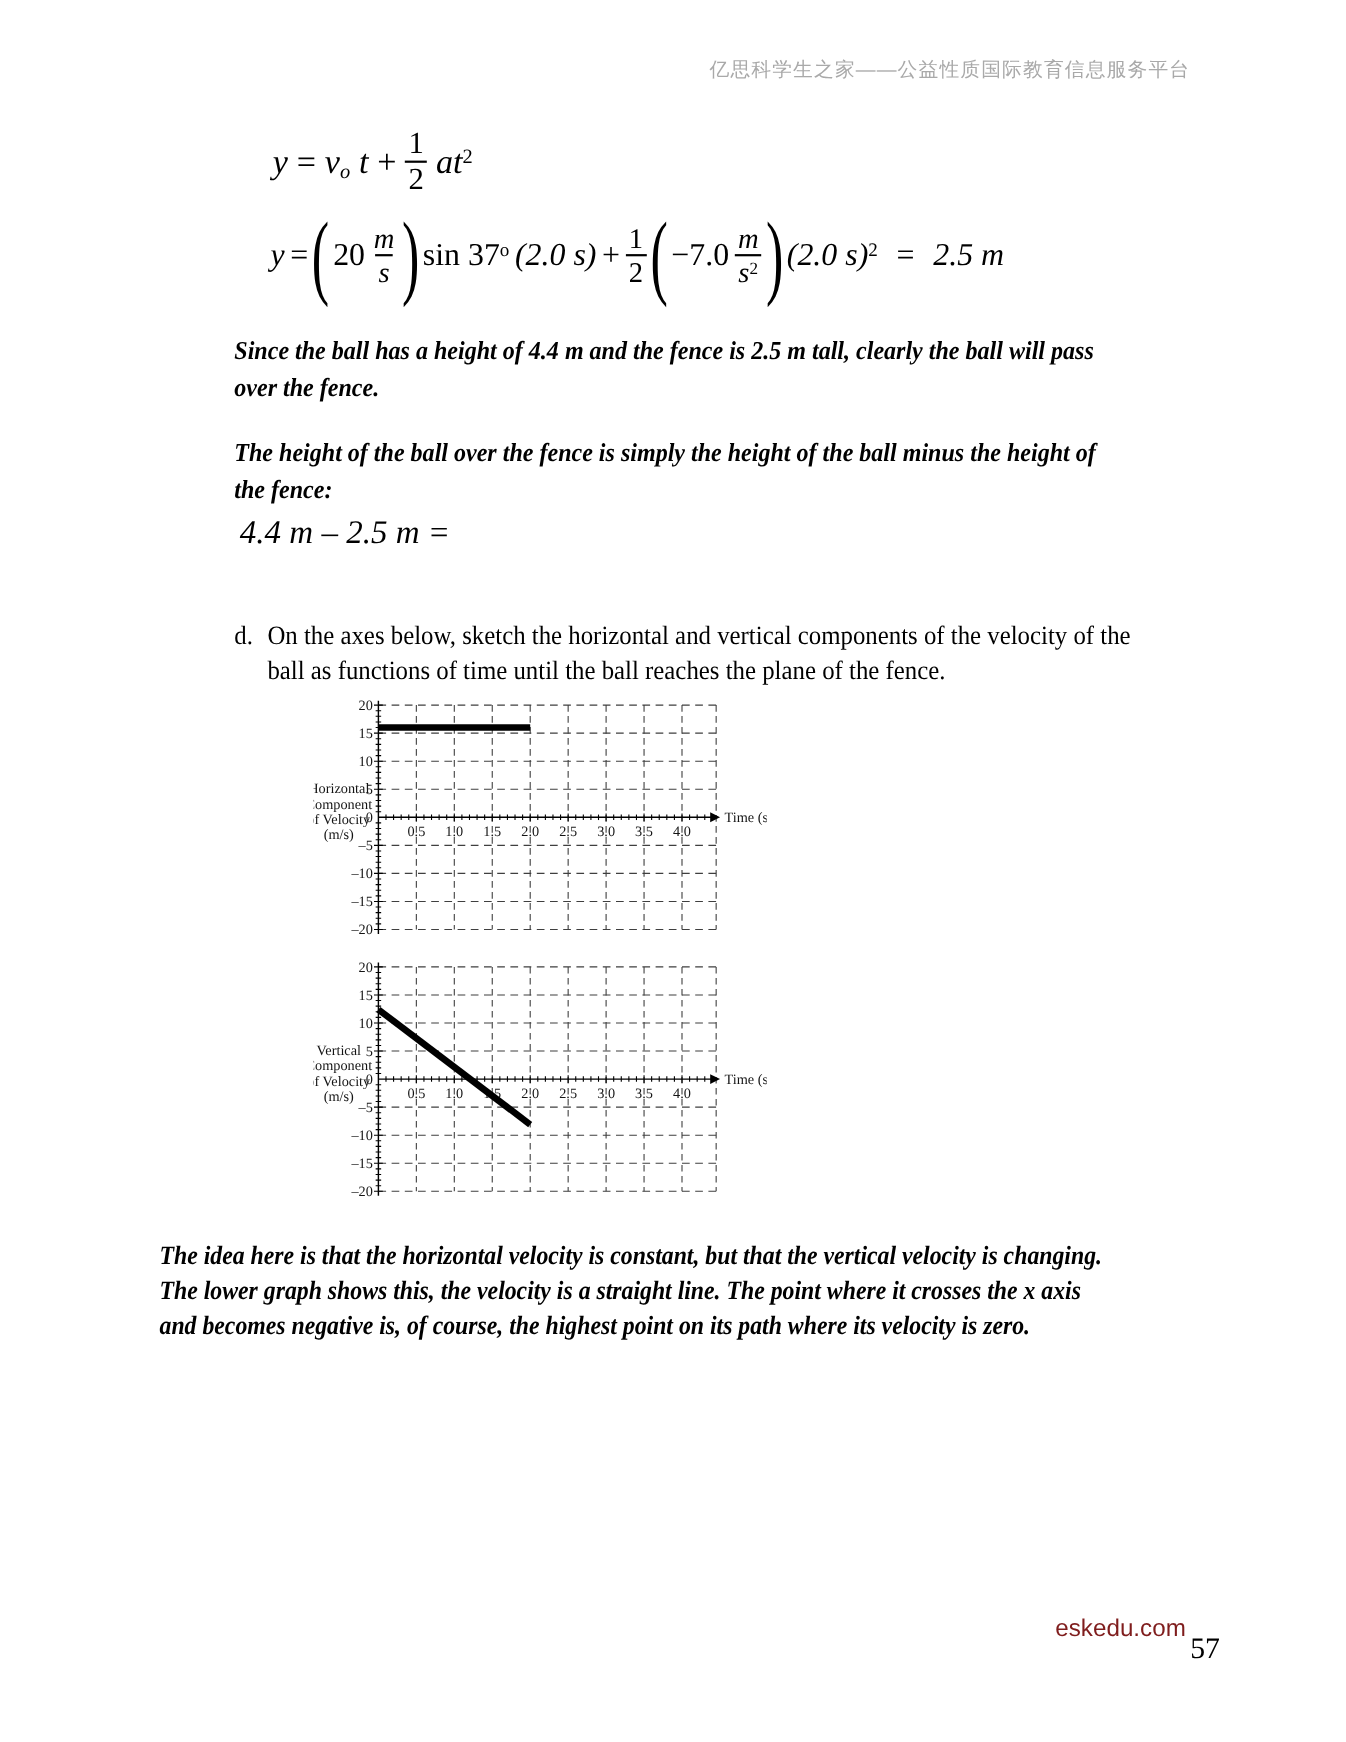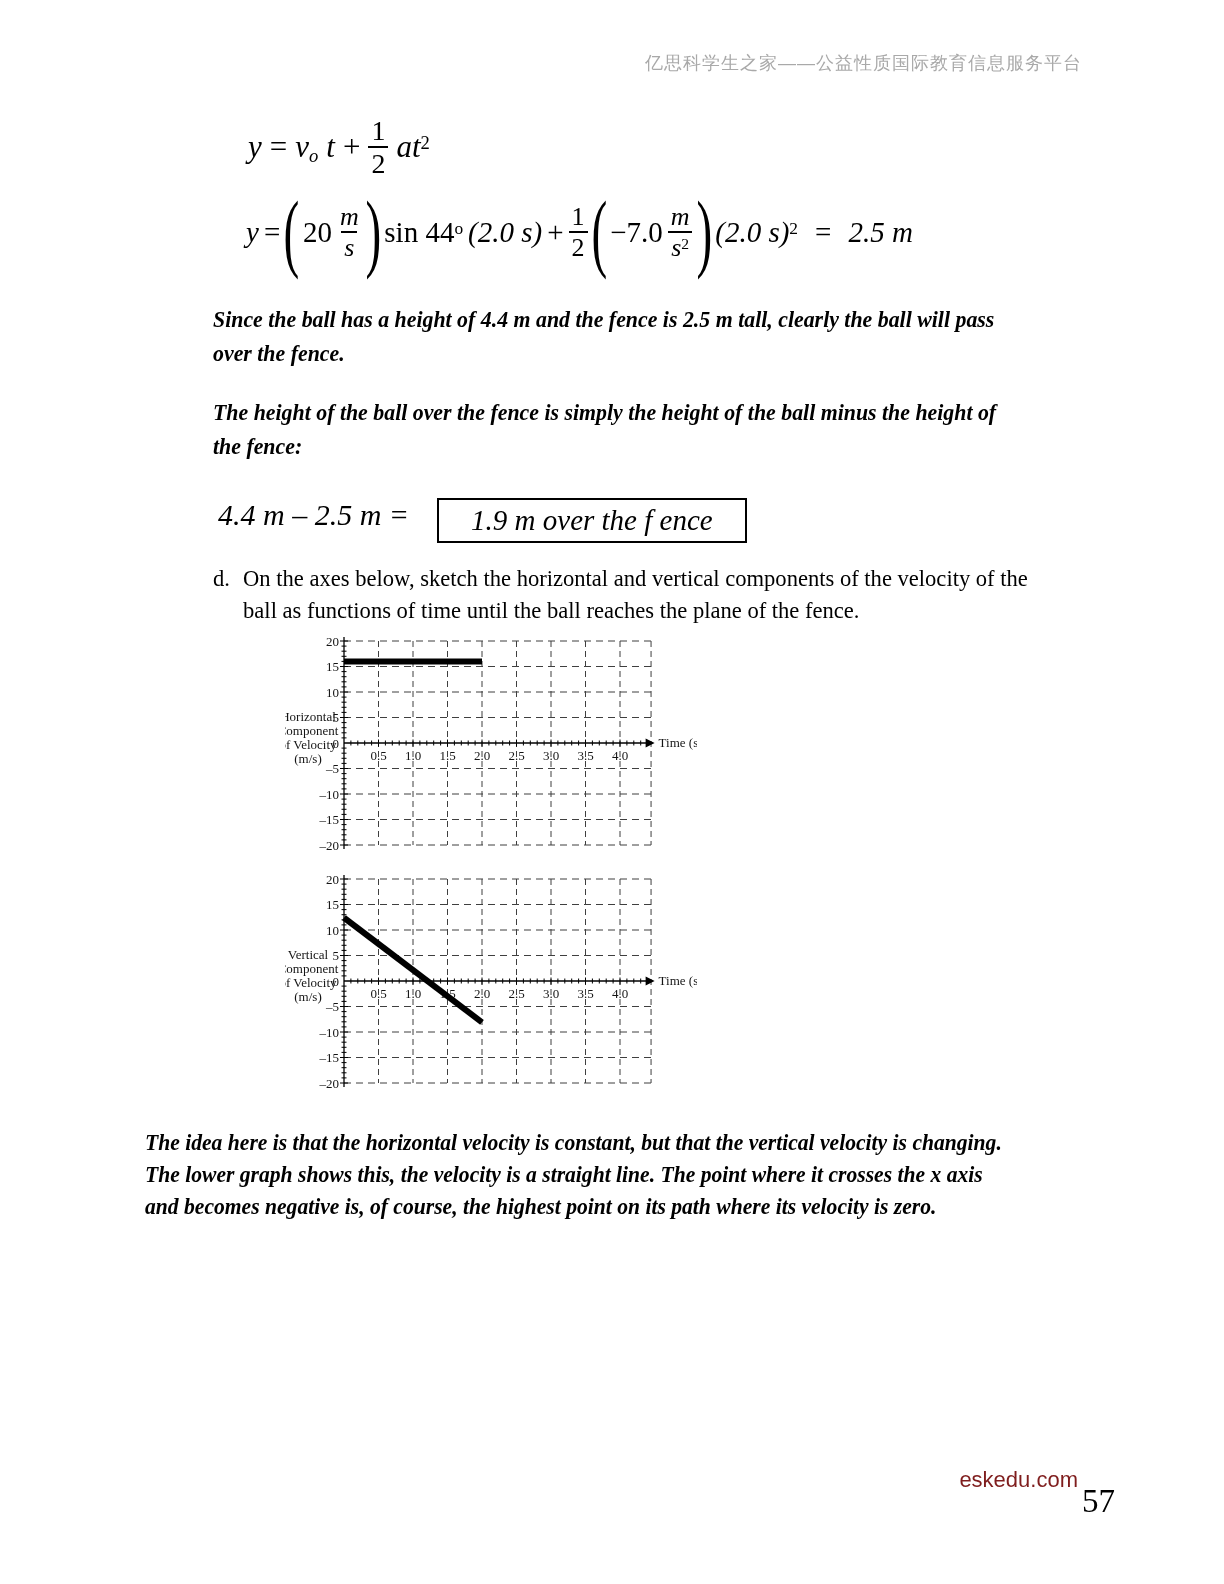--- a/index.html
+++ b/index.html
@@ -5,21 +5,21 @@
   html,body{margin:0;padding:0;background:#fff;}
   .page{position:relative;width:1224px;height:1584px;background:#ffffff;overflow:hidden;
         font-family:"Liberation Serif",serif;color:#000;border-radius:27px;}
   .page *{box-sizing:border-box;}
 
   
   .header-cn{position:absolute;top:51px;right:142px;font-family:"Liberation Sans",sans-serif;
              font-size:18px;color:#a9a9a9;letter-spacing:1px;}
   .footer-site{position:absolute;top:1467px;right:146px;font-family:"Liberation Sans",sans-serif;
                font-size:22px;color:#7f1d1d;}
-  .page-num{position:absolute;top:1483px;left:1082px;font-size:33px;}
+  .page-num{position:absolute;top:1483px;left:1082px;font-size:27px;}
 
   
   .eq{position:absolute;display:flex;align-items:center;font-style:italic;}
   .eq1{left:248px;top:106px;height:82px;font-size:31px;gap:8px;}
   .eq2{left:246px;top:190px;height:84px;font-size:29px;gap:5px;}
   .up{font-style:normal;}
   .frac{display:inline-flex;flex-direction:column;align-items:center;line-height:1.05;font-size:26px;}
   .frac .num{padding:0 3px 1px;}
   .frac .den{border-top:2px solid #000;padding:1px 3px 0;}
   .bp{display:inline-block;font-style:normal;font-size:86px;line-height:0;
@@ -29,21 +29,21 @@
   .mlg{margin-left:12px;}
 
   
   .para{position:absolute;white-space:nowrap;}
   .bi{font-weight:bold;font-style:italic;}
   .p-since{left:213px;top:302px;font-size:23.5px;line-height:34px;transform:scaleX(.93);transform-origin:0 0;}
   .p-height{left:213px;top:395px;font-size:23.5px;line-height:34px;transform:scaleX(.93);transform-origin:0 0;}
   .p-idea{left:145px;top:1126px;font-size:24px;line-height:32px;transform:scaleX(.90);transform-origin:0 0;}
 
   
-  .answer-row{position:absolute;left:218px;top:498px;display:flex;align-items:flex-start;}
+  .answer-row{position:absolute;left:218px;top:468px;display:flex;align-items:flex-end;}
   .answer-lhs{font-style:italic;font-size:30px;}
   .answer-box{border:2px solid #000;margin-left:28px;padding:4px 32px;font-style:italic;font-size:29px;}
 
   
   .item-d{position:absolute;left:213px;top:562px;font-size:24px;line-height:32px;white-space:nowrap;
           transform:scaleX(.94);transform-origin:0 0;}
   .item-d .dlab{display:inline-block;width:32px;}
   .item-d .line2{margin-left:32px;}
 
   
@@ -75,21 +75,21 @@
   <div class="eq eq2">
     <span>y</span>
     <span class="up">=</span>
     <span class="bp">(</span>
     <span class="up">20</span>
     <span class="frac">
       <span class="num">m</span>
       <span class="den">s</span>
     </span>
     <span class="bp">)</span>
-    <span class="up"><span>sin 44</span><span class="sp">o</span></span>
+    <span class="up"><span>sin 37</span><span class="sp">o</span></span>
     <span>(2.0 s)</span>
     <span class="up">+</span>
     <span class="frac up">
       <span class="num">1</span>
       <span class="den">2</span>
     </span>
     <span class="bp">(</span>
     <span class="up">−7.0</span>
     <span class="frac">
       <span class="num">m</span>
@@ -106,21 +106,20 @@
     <div>over the fence.</div>
   </div>
 
   <div class="para bi p-height">
     <div>The height of the ball over the fence is simply the height of the ball minus the height of</div>
     <div>the fence:</div>
   </div>
 
   <div class="answer-row">
     <span class="answer-lhs">4.4 m – 2.5 m =</span>
-    <span class="answer-box"><span>1.9 m over the f ence</span></span>
   </div>
 
   <div class="item-d">
     <div><span class="dlab">d.</span><span>On the axes below, sketch the horizontal and vertical components of the velocity of the</span></div>
     <div class="line2">ball as functions of time until the ball reaches the plane of the fence.</div>
   </div>
 
   <div class="graph g1">
     <svg width="412" height="230">
         <line x1="59" y1="11" x2="369" y2="11" stroke="#3f3f3f" stroke-width="1" stroke-dasharray="7 5"></line>

